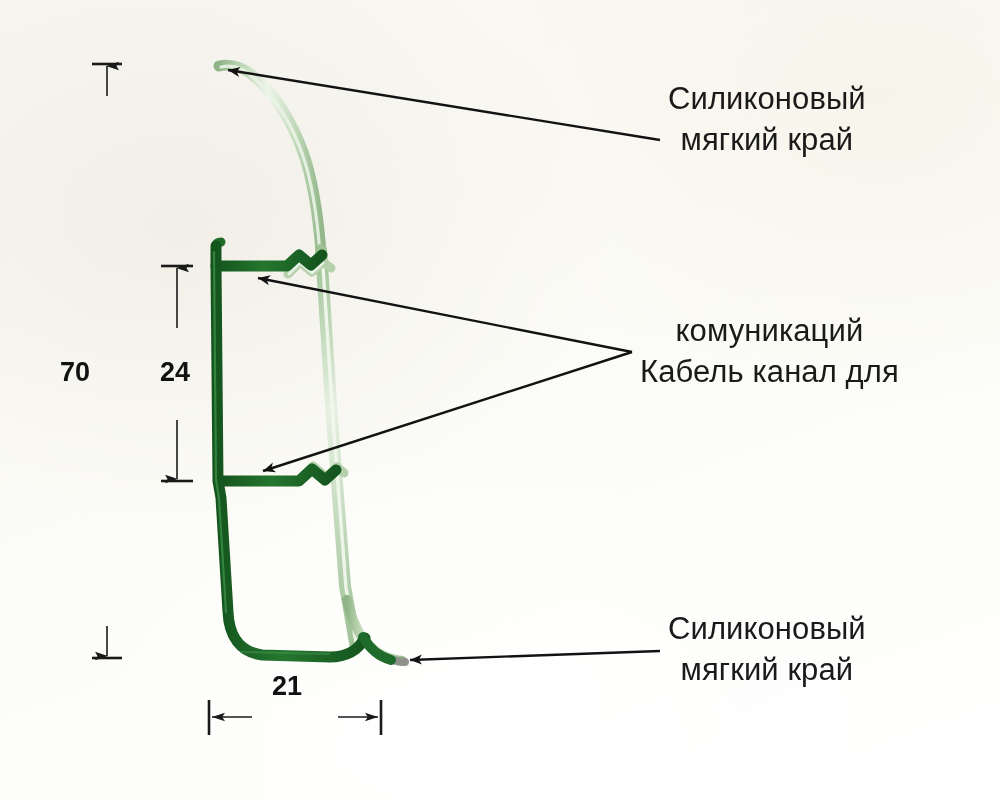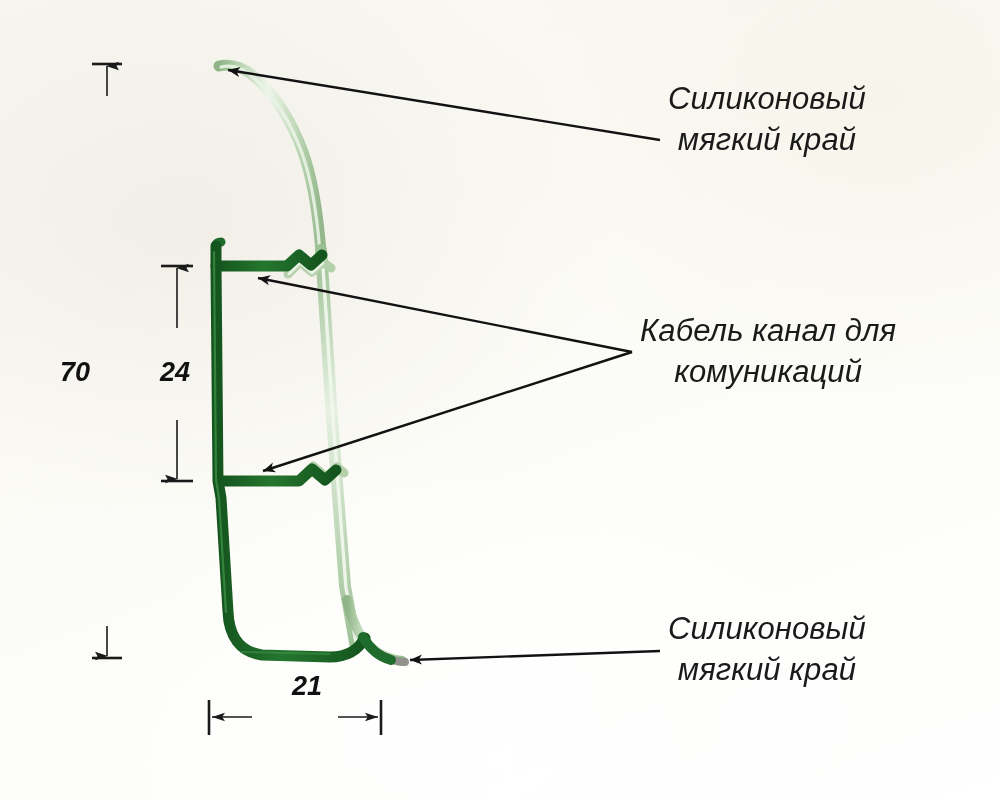--- a/index.html
+++ b/index.html
@@ -10,21 +10,20 @@
   }
   body {
     font-family: "Liberation Sans", sans-serif;
   }
   #stage {
     position: relative;
     width: 1000px;
     height: 800px;
     overflow: hidden;
     background: #fdfdfb;
-    font-style: italic;
   }
   
   #bg-tint {
     position: absolute;
     inset: 0;
     background:
       radial-gradient(ellipse 70% 60% at 18% 28%, rgba(233,230,221,0.55) 0%, rgba(233,230,221,0) 62%),
       radial-gradient(ellipse 60% 55% at 88% 12%, rgba(246,243,233,0.85) 0%, rgba(246,243,233,0) 70%),
       radial-gradient(ellipse 80% 70% at 50% 95%, rgba(255,255,255,0.95) 0%, rgba(255,255,255,0) 60%),
       linear-gradient(160deg, #f7f6f0 0%, #fbfaf5 35%, #fdfdfa 70%, #ffffff 100%);
@@ -170,28 +169,28 @@
       <line x1="338" y1="717" x2="378" y2="717" stroke="#1a1a1a" stroke-width="1.6" marker-end="url(#arrowDimH)"></line>
     </g>
   </svg>
 
   <div class="callout" style="left:668px; top:78px;">
     <div>Силиконовый</div>
     <div style="text-align:center;">мягкий край</div>
   </div>
 
   <div class="callout" style="left:640px; top:310px;">
+    <div style="text-align:center;">комуникаций</div>
     <div>Кабель канал для</div>
-    <div style="text-align:center;">комуникаций</div>
   </div>
 
   <div class="callout" style="left:668px; top:608px;">
     <div>Силиконовый</div>
     <div style="text-align:center;">мягкий край</div>
   </div>
 
   <div class="dim-text" style="left:60px; top:357px;">70</div>
 
   <div class="dim-text" style="left:132px; top:357px;margin-left:28px;">24</div>
 
-  <div class="dim-text" style="left:292px; top:671px;text-align:right;">21</div>
+  <div class="dim-text" style="left:272px; top:671px;text-align:right;">21</div>
 
 </div>
 
 </body></html>

